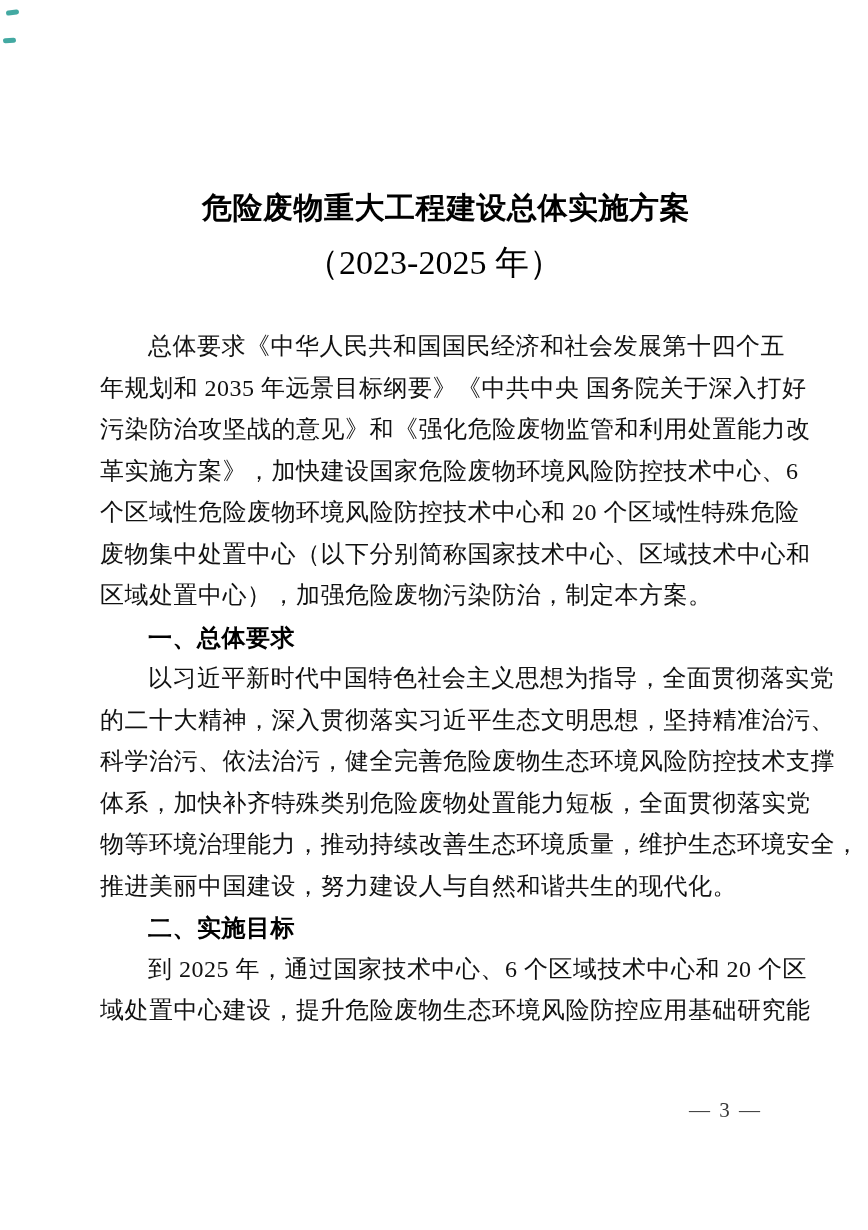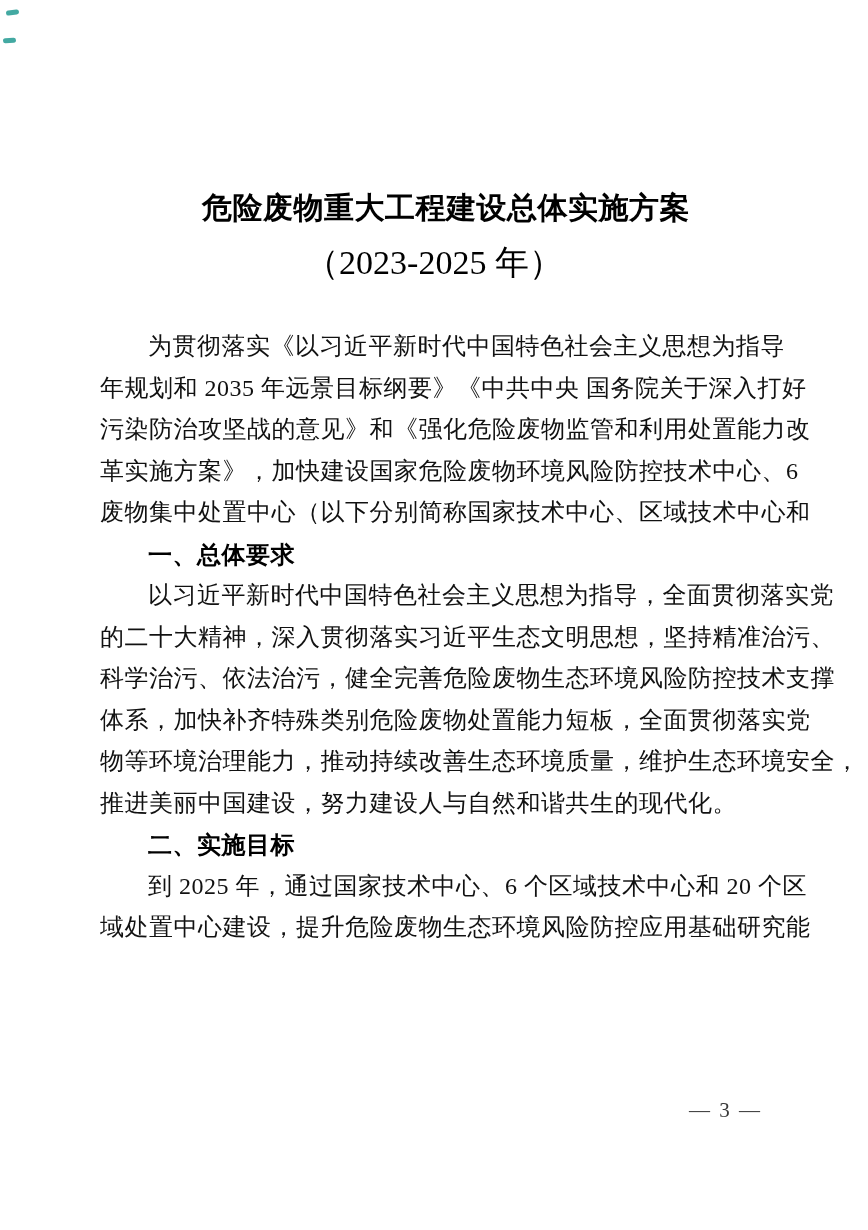--- a/index.html
+++ b/index.html
@@ -86,25 +86,27 @@
   <div id="annotation-marks">
       <span class="annotation-mark" style="left: 6px; top: 10px; background: rgb(47, 160, 152); transform: rotate(-8deg);"></span>
       <span class="annotation-mark" style="left: 3px; top: 38px; background: rgb(47, 160, 152); transform: rotate(-5deg);"></span>
     </div>
 
   <h1 class="doc-title">危险废物重大工程建设总体实施方案</h1>
 
   <div class="doc-subtitle">（2023-2025 年）</div>
 
   <div class="doc-body">
-      <div class="line first">为贯彻落实《以习近平新时代中国特色社会主义思想为指导</div>
+      <div class="line first">总体要求《中华人民共和国国民经济和社会发展第十四个五</div>
       <div class="line">年规划和 2035 年远景目标纲要》《中共中央 国务院关于深入打好</div>
       <div class="line">污染防治攻坚战的意见》和《强化危险废物监管和利用处置能力改</div>
       <div class="line">革实施方案》，加快建设国家危险废物环境风险防控技术中心、6</div>
+      <div class="line">个区域性危险废物环境风险防控技术中心和 20 个区域性特殊危险</div>
       <div class="line">废物集中处置中心（以下分别简称国家技术中心、区域技术中心和</div>
+      <div class="line">区域处置中心），加强危险废物污染防治，制定本方案。</div>
       <div class="line heading">一、总体要求</div>
       <div class="line first">以习近平新时代中国特色社会主义思想为指导，全面贯彻落实党</div>
       <div class="line">的二十大精神，深入贯彻落实习近平生态文明思想，坚持精准治污、</div>
       <div class="line">科学治污、依法治污，健全完善危险废物生态环境风险防控技术支撑</div>
       <div class="line">体系，加快补齐特殊类别危险废物处置能力短板，全面贯彻落实党</div>
       <div class="line">物等环境治理能力，推动持续改善生态环境质量，维护生态环境安全，</div>
       <div class="line">推进美丽中国建设，努力建设人与自然和谐共生的现代化。</div>
       <div class="line heading">二、实施目标</div>
       <div class="line first">到 2025 年，通过国家技术中心、6 个区域技术中心和 20 个区</div>
       <div class="line">域处置中心建设，提升危险废物生态环境风险防控应用基础研究能</div>

